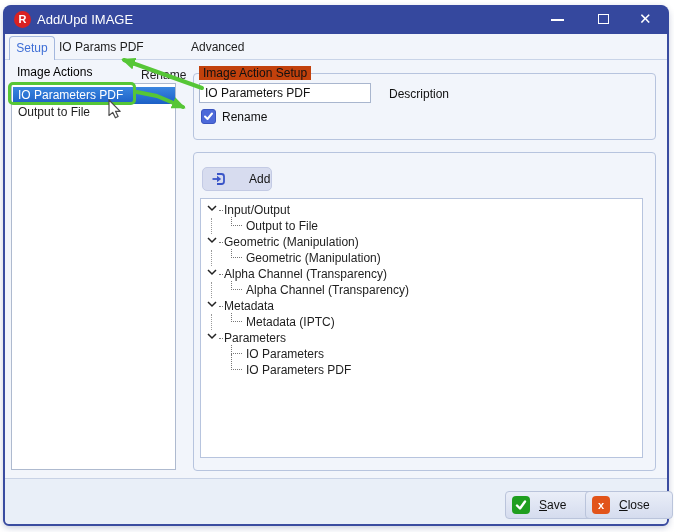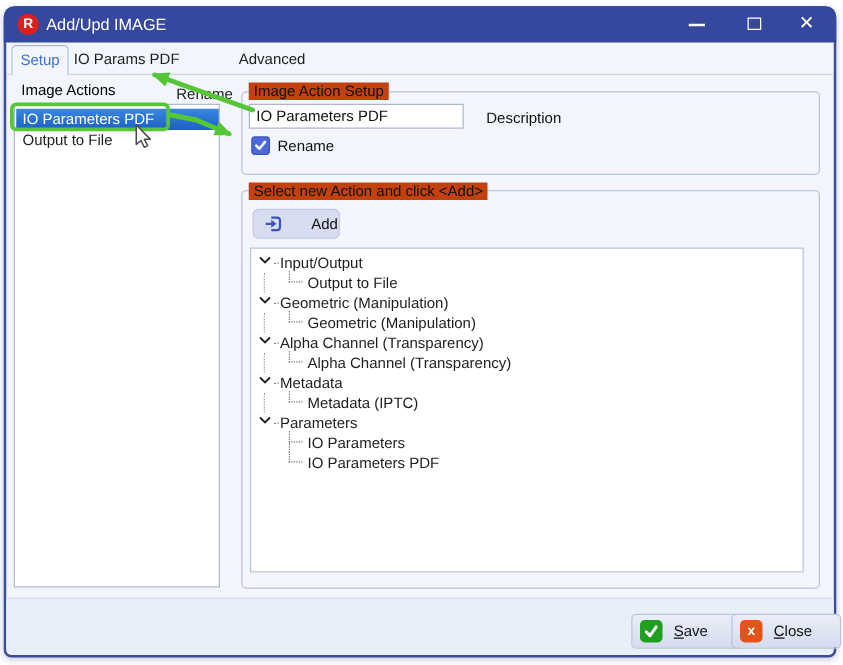--- a/index.html
+++ b/index.html
@@ -147,21 +147,20 @@
   <input class="abs name-input" value="IO Parameters PDF" style="">
   <div class="abs desc-label">Description</div>
   <div class="abs checkbox">
     <svg width="11" height="11" viewBox="0 0 11 11">
       <polyline points="2,5.5 4.5,8 9,2.5" fill="none" stroke="#ffffff" stroke-width="2" stroke-linecap="round" stroke-linejoin="round"></polyline>
     </svg>
   </div>
   <div class="abs cb-label">Rename</div>
 
   <div class="abs groupbox gb2"></div>
-  <div class="abs gb-legend gb2-legend">Select new Action  and click &lt;Add&gt;</div>
 
   <div class="abs add-btn">
     <svg class="ic" width="16" height="16" viewBox="0 0 16 16">
       <path d="M6,3 H10.5 Q13,3 13,5.5 V10.5 Q13,13 10.5,13 H6" fill="none" stroke="#3A55C8" stroke-width="1.8"></path>
       <line x1="1.5" y1="8" x2="6.5" y2="8" stroke="#3A55C8" stroke-width="1.8"></line>
       <path d="M6,4.8 L10.2,8 L6,11.2 Z" fill="#3A55C8"></path>
     </svg>
     <span class="lbl">Add</span>
   </div>
 

